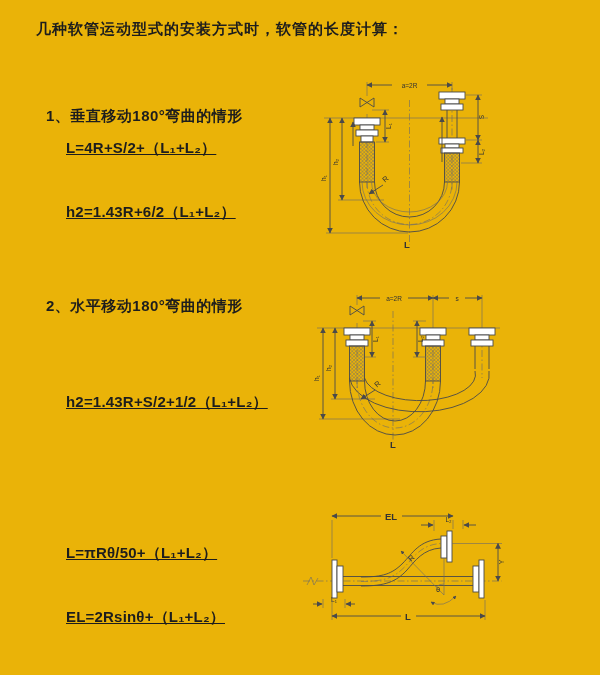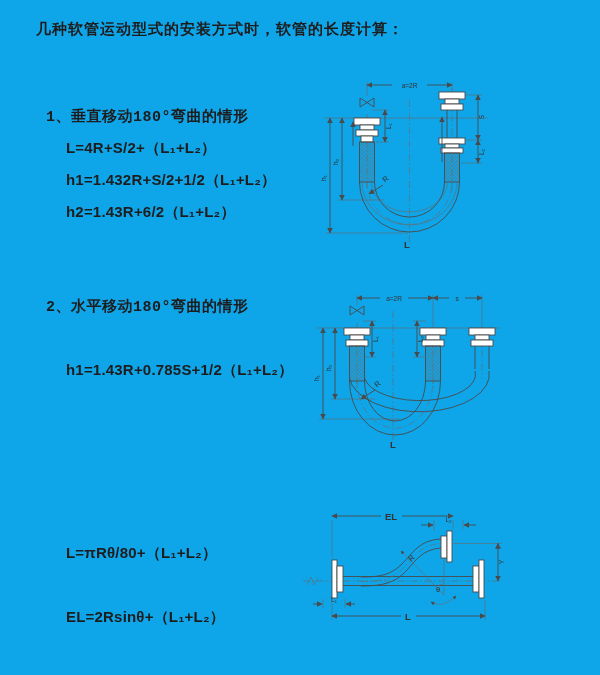--- a/index.html
+++ b/index.html
@@ -1,34 +1,34 @@
 <!DOCTYPE html>
 <html><head>
 <meta charset="utf-8">
 <style>
   html,body{margin:0;padding:0;background:#e8e8e8;}
   .page{
     position:relative;
     width:600px;height:675px;
-    background:#0ea5e9;
+    background:#eab308;
     font-family:"Liberation Sans","DejaVu Sans",sans-serif;
     color:#1d1d1d;
     overflow:hidden;
   }
   .title{
     position:absolute;left:36px;top:20px;
     font-size:15px;font-weight:700;letter-spacing:1px;margin:0;
   }
   .heading{
     position:absolute;left:46px;
-    font-size:15px;font-weight:700;letter-spacing:0.5px;white-space:nowrap;font-family:Liberation Mono, monospace;
+    font-size:15px;font-weight:700;letter-spacing:0.5px;white-space:nowrap;
   }
   .formula{
     position:absolute;left:66px;
-    font-size:15px;font-weight:600;letter-spacing:0.2px;white-space:nowrap;
+    font-size:15px;font-weight:600;letter-spacing:0.2px;white-space:nowrap;text-decoration:underline;
   }
   svg.diagram{position:absolute;overflow:visible;}
   svg .ln{stroke:#4a4a4a;stroke-width:0.9;fill:none;}
   svg .thin{stroke:#6a6a6a;stroke-width:0.6;fill:none;}
   svg .cl{stroke:#6a6a6a;stroke-width:0.6;fill:none;stroke-dasharray:7 2.5 1.5 2.5;}
   svg .part{stroke:#4a4a4a;stroke-width:0.9;fill:#ffffff;}
   svg .hose1{stroke:#4a4a4a;stroke-width:0.9;fill:url(#hx1);}
   svg .hose2{stroke:#4a4a4a;stroke-width:0.9;fill:url(#hx2);}
   svg text{font-family:"Liberation Sans","DejaVu Sans",sans-serif;font-size:6.5px;fill:#333;}
   svg text.mid{font-size:7.5px;}
@@ -36,21 +36,20 @@
 </style>
 </head>
 <body>
 
 <div class="page">
 
   <h1 class="title">几种软管运动型式的安装方式时，软管的长度计算：</h1>
 
   <div class="heading" style="top:107px">1、垂直移动180°弯曲的情形</div>
   <div class="formula" style="top:139px">L=4R+S/2+（L₁+L₂）</div>
-  <div class="formula" style="top:171px">h1=1.432R+S/2+1/2（L₁+L₂）</div>
   <div class="formula" style="top:203px">h2=1.43R+6/2（L₁+L₂）</div>
 
   <svg class="diagram" style="left:310px;top:70px" width="285" height="195" viewBox="0 0 285 195">
     <defs>
       <marker id="ar1" viewBox="0 0 10 10" refX="9" refY="5" markerWidth="6.5" markerHeight="6.5" orient="auto-start-reverse">
         <path d="M0,0 L10,5 L0,10 z" fill="#4a4a4a"></path>
       </marker>
       <pattern id="hx1" width="3.5" height="3.5" patternUnits="userSpaceOnUse">
         <path d="M0,3.5 L3.5,0 M0,0 L3.5,3.5" stroke="#6b6b6b" stroke-width="0.45"></path>
       </pattern>
@@ -115,21 +114,21 @@
     <path class="thin" d="M52,112 A47.5,43 0 0 0 147,112"></path>
     <path class="thin" d="M61.5,112 A38,30 0 0 0 137.5,112"></path>
 
     <line class="ln" x1="73" y1="115" x2="59" y2="124" marker-end="url(#ar1)"></line>
     <text class="mid" transform="translate(77 111) rotate(-40)" text-anchor="middle">R</text>
 
     <text class="big" x="97" y="178" text-anchor="middle">L</text>
   </svg>
 
   <div class="heading" style="top:297px">2、水平移动180°弯曲的情形</div>
-  <div class="formula" style="top:361px">h1=1.43R+0.785S+1/2（L₁+L₂）</div>
+  <div class="formula" style="top:393px">h2=1.43R+S/2+1/2（L₁+L₂）</div>
 
   <svg class="diagram" style="left:305px;top:283px" width="295" height="175" viewBox="0 0 295 175">
     <defs>
       <marker id="ar2" viewBox="0 0 10 10" refX="9" refY="5" markerWidth="6.5" markerHeight="6.5" orient="auto-start-reverse">
         <path d="M0,0 L10,5 L0,10 z" fill="#4a4a4a"></path>
       </marker>
       <pattern id="hx2" width="3.5" height="3.5" patternUnits="userSpaceOnUse">
         <path d="M0,3.5 L3.5,0 M0,0 L3.5,3.5" stroke="#6b6b6b" stroke-width="0.45"></path>
       </pattern>
     </defs>
@@ -194,21 +193,21 @@
     <path class="cl" d="M52,98 A38,47 0 0 0 128,98"></path>
     <path class="ln" d="M44.5,95 A69.5,37 0 0 0 184,88"></path>
     <path class="ln" d="M59.5,95 A55.5,26 0 0 0 170,88"></path>
 
     <line class="ln" x1="70" y1="107" x2="56" y2="116" marker-end="url(#ar2)"></line>
     <text class="mid" transform="translate(74 103) rotate(-40)" text-anchor="middle">R</text>
 
     <text class="big" x="88" y="165" text-anchor="middle">L</text>
   </svg>
 
-  <div class="formula" style="top:544px">L=πRθ/80+（L₁+L₂）</div>
+  <div class="formula" style="top:544px">L=πRθ/50+（L₁+L₂）</div>
   <div class="formula" style="top:608px">EL=2Rsinθ+（L₁+L₂）</div>
 
   <svg class="diagram" style="left:295px;top:498px" width="305" height="150" viewBox="0 0 305 150">
     <defs>
       <marker id="ar3" viewBox="0 0 10 10" refX="9" refY="5" markerWidth="6.5" markerHeight="6.5" orient="auto-start-reverse">
         <path d="M0,0 L10,5 L0,10 z" fill="#4a4a4a"></path>
       </marker>
     </defs>
 
     <line class="cl" x1="8" y1="83" x2="207" y2="83"></line>

